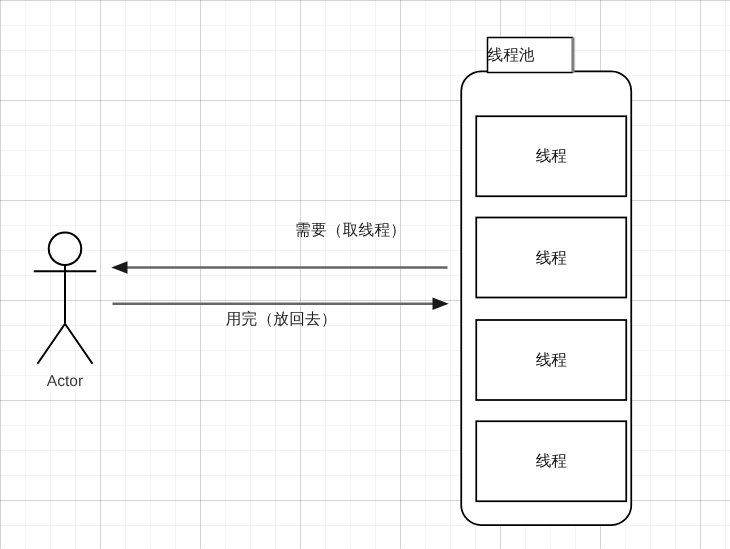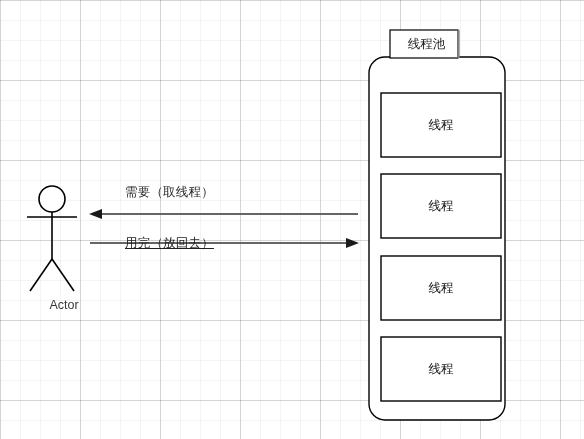--- a/index.html
+++ b/index.html
@@ -96,29 +96,29 @@
 
     <rect x="390" y="30" width="68" height="28" fill="#ffffff" stroke="#000000" stroke-width="1.2"></rect>
     <line x1="458.5" y1="30" x2="458.5" y2="58" stroke="#808080" stroke-width="2.2"></line>
 
     <rect x="381" y="93" width="120" height="64" fill="#ffffff" stroke="#000000" stroke-width="1.4"></rect>
     <rect x="381" y="174" width="120" height="64" fill="#ffffff" stroke="#000000" stroke-width="1.4"></rect>
     <rect x="381" y="256" width="120" height="64" fill="#ffffff" stroke="#000000" stroke-width="1.4"></rect>
     <rect x="381" y="337" width="120" height="64" fill="#ffffff" stroke="#000000" stroke-width="1.4"></rect>
   </svg>
 
-  <div class="dg-label actor-label" style="left:0px; top:298px; width:104px; text-align:center;padding-left:12px;">Actor</div>
+  <div class="dg-label actor-label" style="left:0px; top:298px; width:104px; text-align:center;">Actor</div>
 
-  <div class="dg-label title-label" style="left:390px; top:37px; width:73px; text-align:center;">线程池</div>
+  <div class="dg-label title-label" style="left:390px; top:37px; width:73px; text-align:left;">线程池</div>
 
   <div class="box-label" style="left:381px; top:93px; width:120px; height:64px;">线程</div>
 
   <div class="box-label" style="left:381px; top:174px; width:120px; height:64px;">线程</div>
 
   <div class="box-label" style="left:381px; top:256px; width:120px; height:64px;">线程</div>
 
   <div class="box-label" style="left:381px; top:337px; width:120px; height:64px;">线程</div>
 
-  <div class="dg-label arrow-label" style="left:125px; top:185px; width:200px; text-align:left;">需要（取线程）</div>
+  <div class="dg-label arrow-label" style="left:125px; top:177px; width:200px; text-align:right;">需要（取线程）</div>
 
-  <div class="dg-label arrow-label" style="left:125px; top:236px; width:200px; text-align:left;text-decoration:underline;">用完（放回去）</div>
+  <div class="dg-label arrow-label" style="left:125px; top:248px; width:200px; text-align:center;">用完（放回去）</div>
 
 </div>
 
 </body></html>

